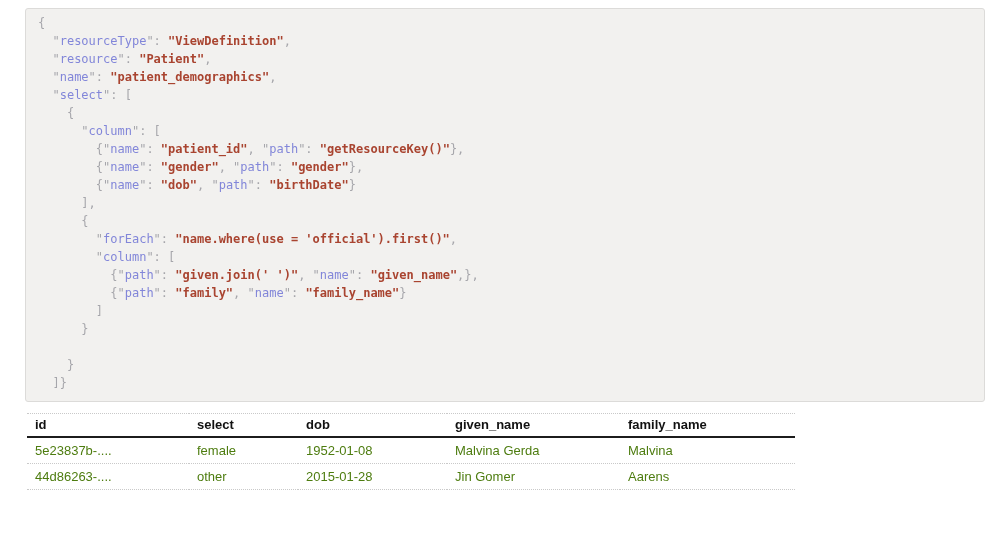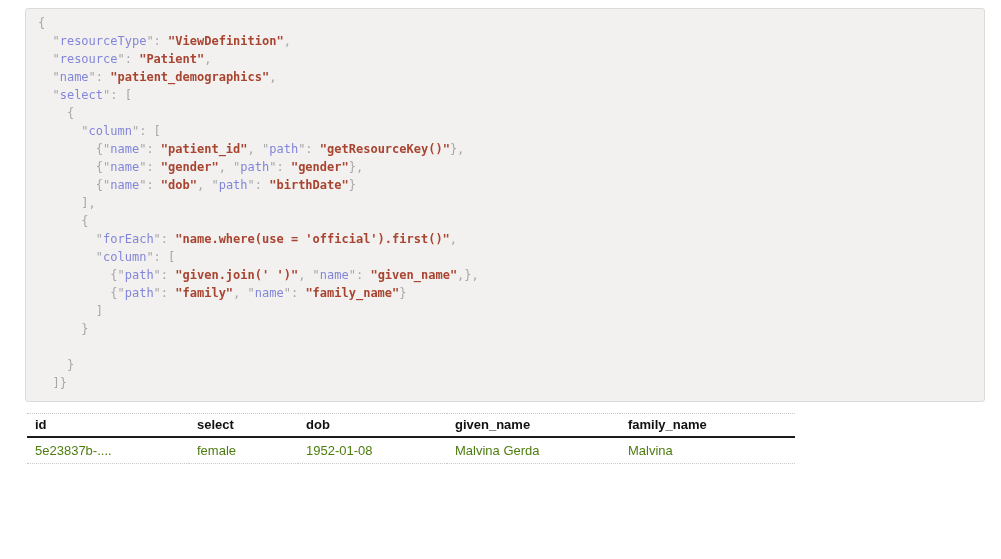--- a/index.html
+++ b/index.html
@@ -95,16 +95,23 @@
         </tr>
     </thead>
     <tbody id="table-body">
         <tr>
           <td>5e23837b-....</td>
           <td>female</td>
           <td>1952-01-08</td>
           <td>Malvina Gerda</td>
           <td>Malvina</td>
         </tr>
+        <tr>
+          <td>44d86263-....</td>
+          <td>other</td>
+          <td>2015-01-28</td>
+          <td>Jin Gomer</td>
+          <td>Aarens</td>
+        </tr>
       </tbody>
   </table>
 
 </div>
 
 </body></html>

